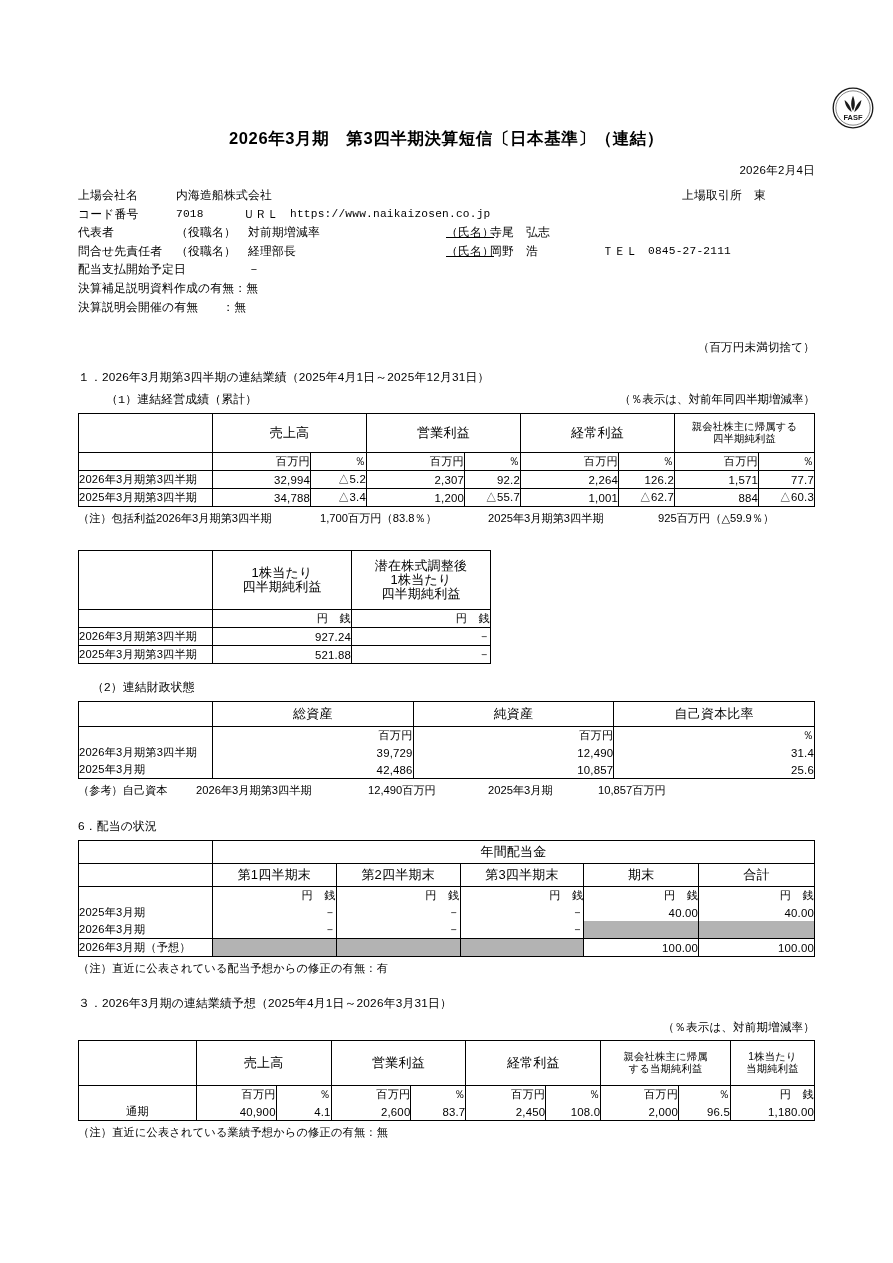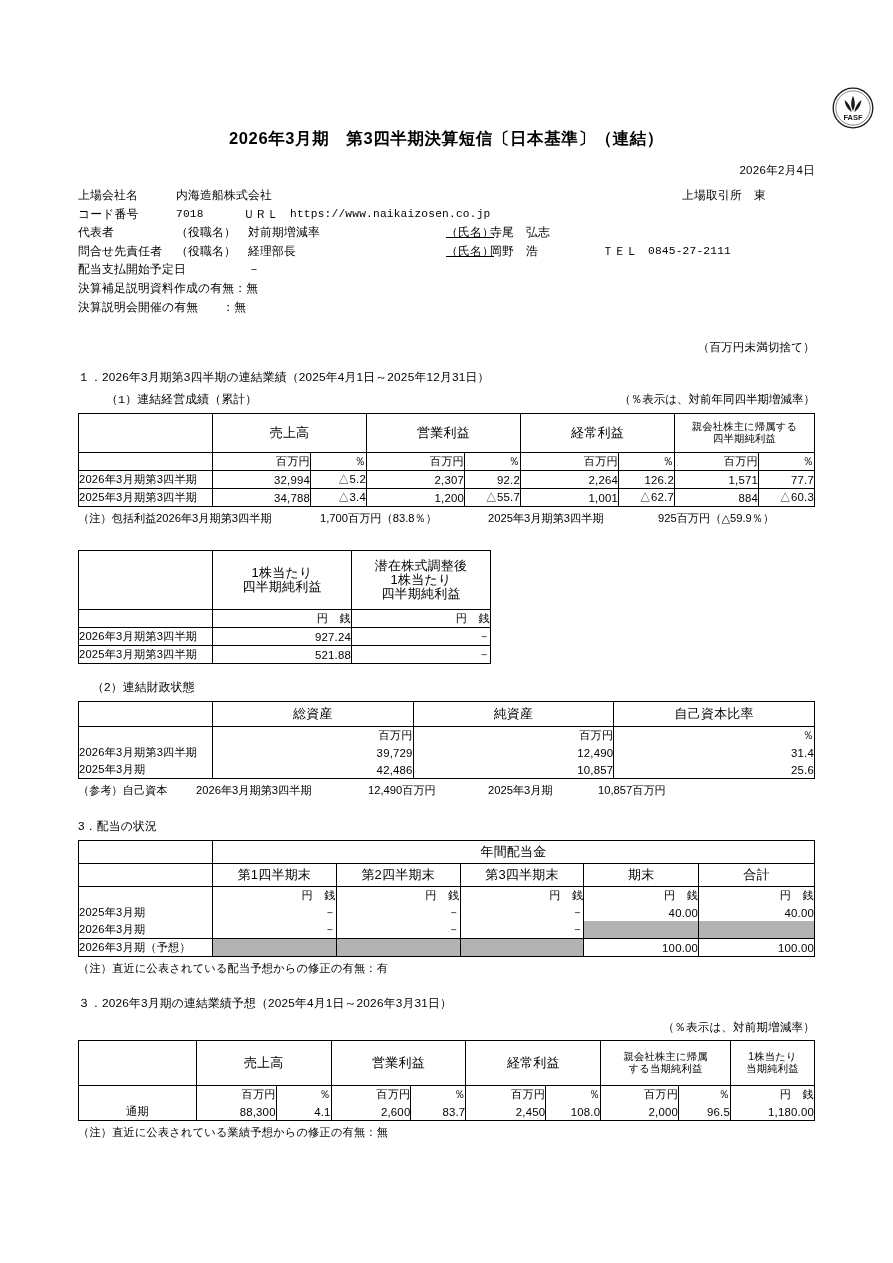--- a/index.html
+++ b/index.html
@@ -392,21 +392,21 @@
       </table>
 
     <div class="note-row">
       <span style="left:0px">（参考）自己資本</span>
       <span style="left:118px">2026年3月期第3四半期</span>
       <span style="left:290px">12,490百万円</span>
       <span style="left:410px">2025年3月期</span>
       <span style="left:520px">10,857百万円</span>
     </div>
 
-    <div class="sec-head" style="margin-top:20px">3．配当の状況</div>
+    <div class="sec-head" style="margin-top:20px">6．配当の状況</div>
 
     <table class="fin">
       <colgroup>
         <col style="width:134px">
           <col style="width:124px">
           <col style="width:124px">
         <col style="width:124px">
           <col style="width:115px">
           <col style="width:116px">
       </colgroup>
@@ -492,21 +492,21 @@
         <td class="unit nob-b">百万円</td>
         <td class="unit nob-b">％</td>
         <td class="unit nob-b">百万円</td>
         <td class="unit nob-b">％</td>
         <td class="unit nob-b">百万円</td>
         <td class="unit nob-b">％</td>
         <td class="unit nob-b">円　銭</td>
       </tr>
       <tr>
         <td class="rowlab nob-t" style="text-align:center">通期</td>
-        <td class="num nob-t">88,300</td>
+        <td class="num nob-t">40,900</td>
         <td class="num nob-t">4.1</td>
         <td class="num nob-t">2,600</td>
         <td class="num nob-t">83.7</td>
         <td class="num nob-t">2,450</td>
         <td class="num nob-t">108.0</td>
         <td class="num nob-t">2,000</td>
         <td class="num nob-t">96.5</td>
         <td class="num nob-t">1,180.00</td>
       </tr>
     </tbody>

